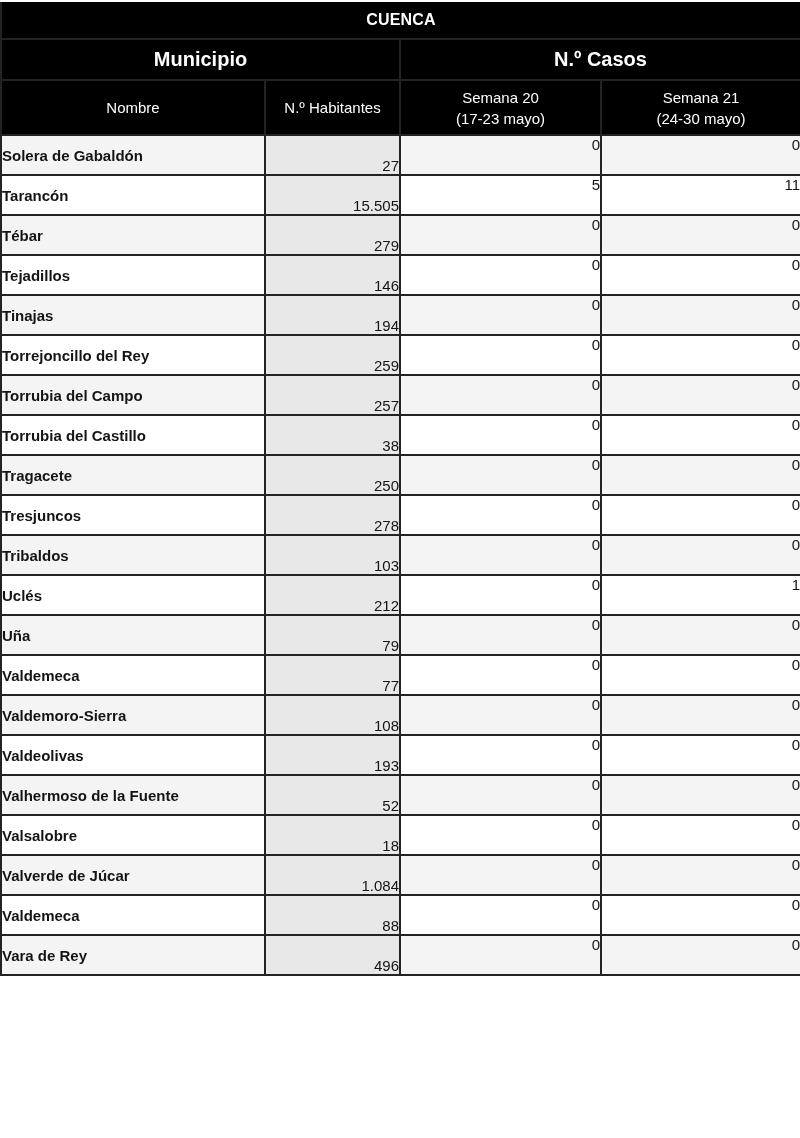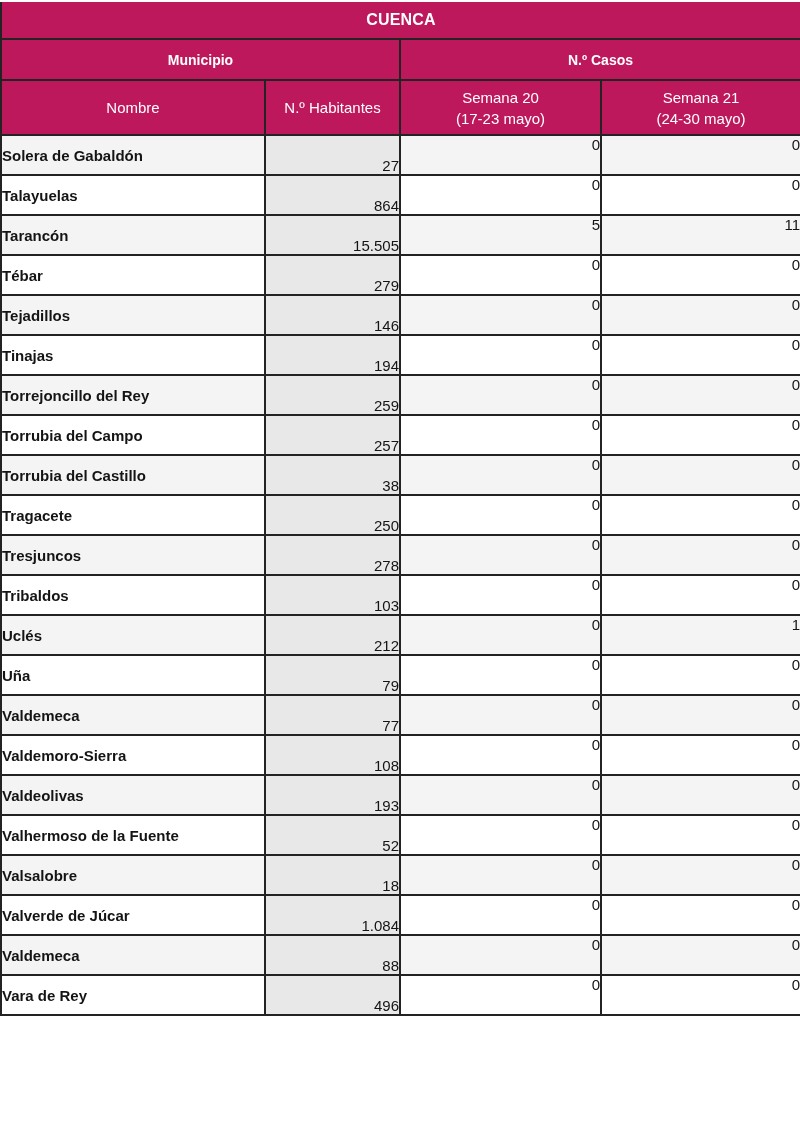--- a/index.html
+++ b/index.html
@@ -24,37 +24,37 @@
   }
   table.cases-table th,
   table.cases-table td {
     border: 2px solid #232323;
     padding: 0;
     overflow: hidden;
     white-space: nowrap;
   }
   
   thead th {
-    background: #be185d;
+    background: #000000;
     color: #ffffff;
     text-align: center;
     vertical-align: middle;
     border-color: #0c1a30;
     margin-top: 31px;
   }
   tr.h-row-1 th {
     height: 37px;
     font-size: 16px;
     font-weight: 700;
     border-top: none;
     letter-spacing: 0.2px;
   }
   tr.h-row-2 th {
     height: 41px;
-    font-size: 14px;
+    font-size: 20px;
     font-weight: 700;
   }
   tr.h-row-3 th {
     height: 55px;
     font-size: 15px;
     font-weight: 400;
     line-height: 1.4;
   }
   
   tbody td {
@@ -121,26 +121,20 @@
       </tr>
     </thead>
     <tbody>
         <tr class="data-row">
     <td class="name-cell">Solera de Gabaldón</td>
     <td class="hab-cell">27</td>
     <td class="casos-cell">0</td>
     <td class="casos-cell">0</td>
   </tr>
         <tr class="data-row">
-    <td class="name-cell">Talayuelas</td>
-    <td class="hab-cell">864</td>
-    <td class="casos-cell">0</td>
-    <td class="casos-cell">0</td>
-  </tr>
-        <tr class="data-row">
     <td class="name-cell">Tarancón</td>
     <td class="hab-cell">15.505</td>
     <td class="casos-cell">5</td>
     <td class="casos-cell">11</td>
   </tr>
         <tr class="data-row">
     <td class="name-cell">Tébar</td>
     <td class="hab-cell">279</td>
     <td class="casos-cell">0</td>
     <td class="casos-cell">0</td>

